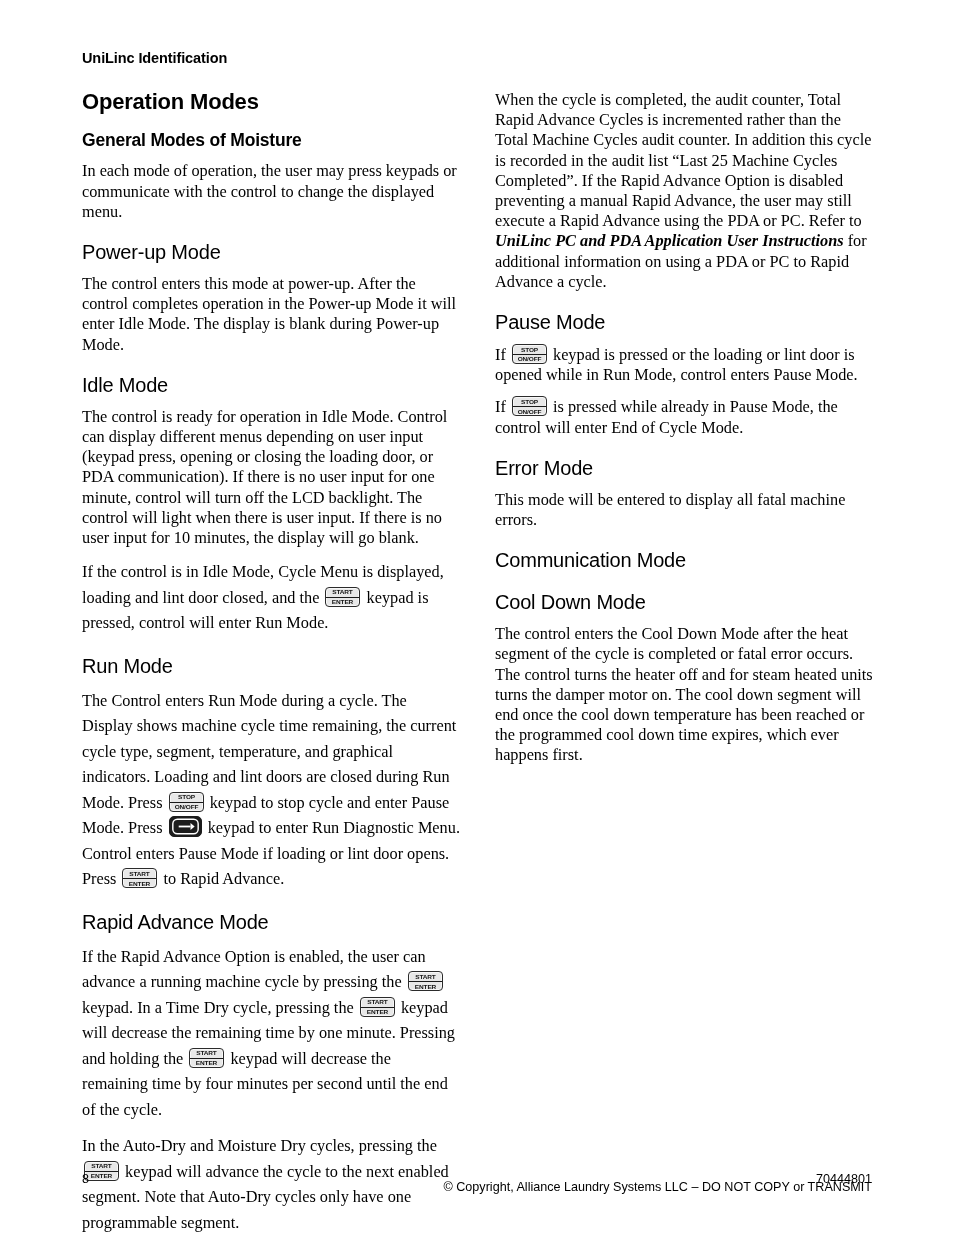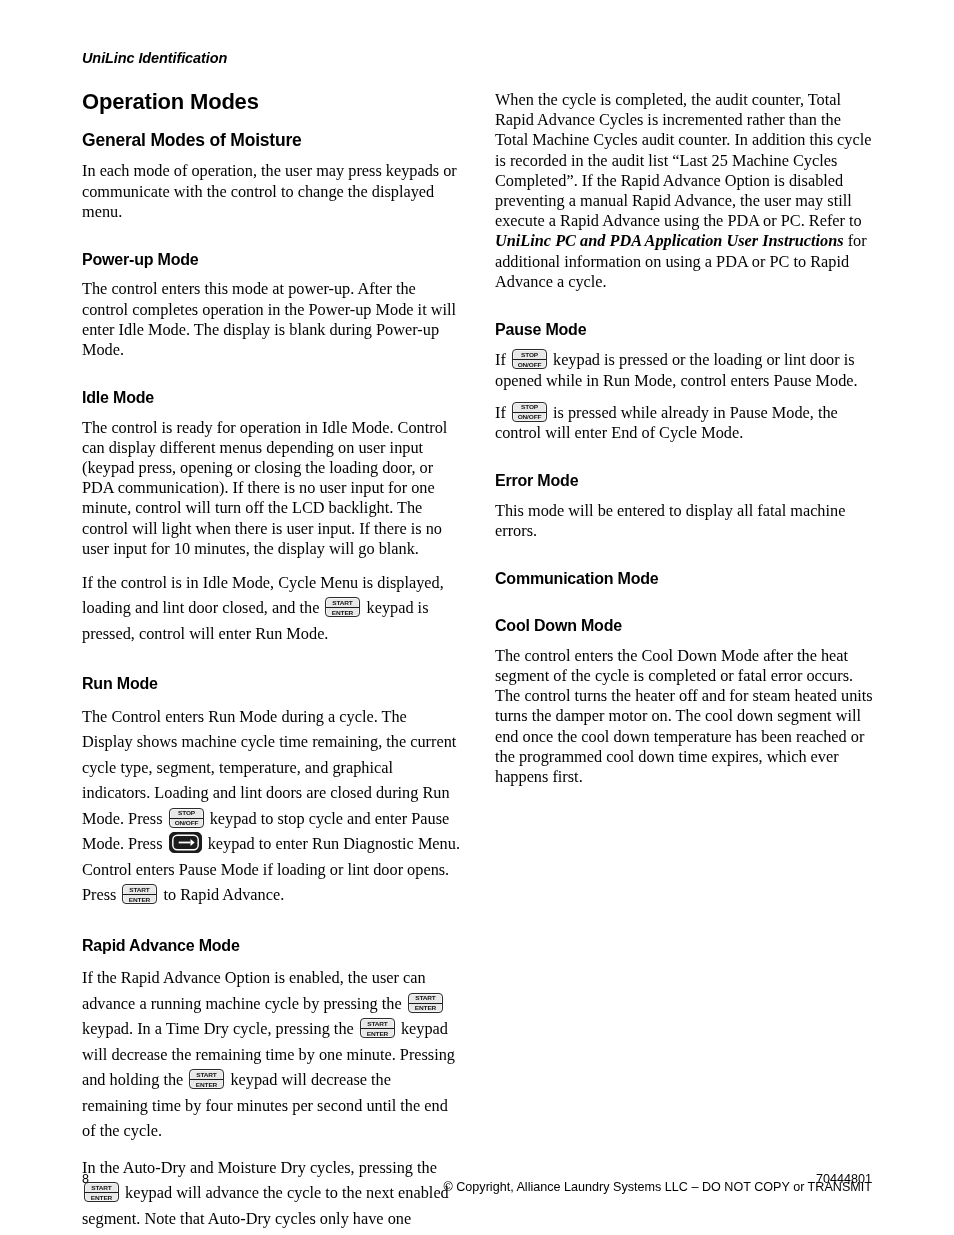--- a/index.html
+++ b/index.html
@@ -25,21 +25,20 @@
 
   
   .running-header {
     position: absolute;
     left: 82px;
     top: 50px;
     font-family: "Liberation Sans", sans-serif;
     font-weight: bold;
     font-size: 14.5px;
     letter-spacing: -0.1px;
-    font-style: italic;
   }
 
   
   .col {
     position: absolute;
     top: 90px;
     width: 378px;
   }
   .col-left  { left: 82px; }
   .col-right { left: 495px; }
@@ -57,23 +56,23 @@
     font-family: "Liberation Sans", sans-serif;
     font-weight: bold;
     font-size: 17.5px;
     margin: 18px 0 11px 0;
     line-height: 1.15;
     letter-spacing: -0.2px;
   }
   h2.h-sub.first { margin-top: 0; }
   h3.h-mode {
     font-family: "Liberation Sans", sans-serif;
-    font-weight: bold;
-    font-size: 16px;
-    margin: 29px 0 10px 0;
+    font-weight: normal;
+    font-size: 20px;
+    margin: 19px 0 10px 0;
     line-height: 1.15;
     letter-spacing: -0.2px;
   }
 
   
   p.body {
     font-family: "Liberation Serif", serif;
     font-size: 16.3px;
     line-height: 20.2px;
     margin: 0 0 11px 0;

